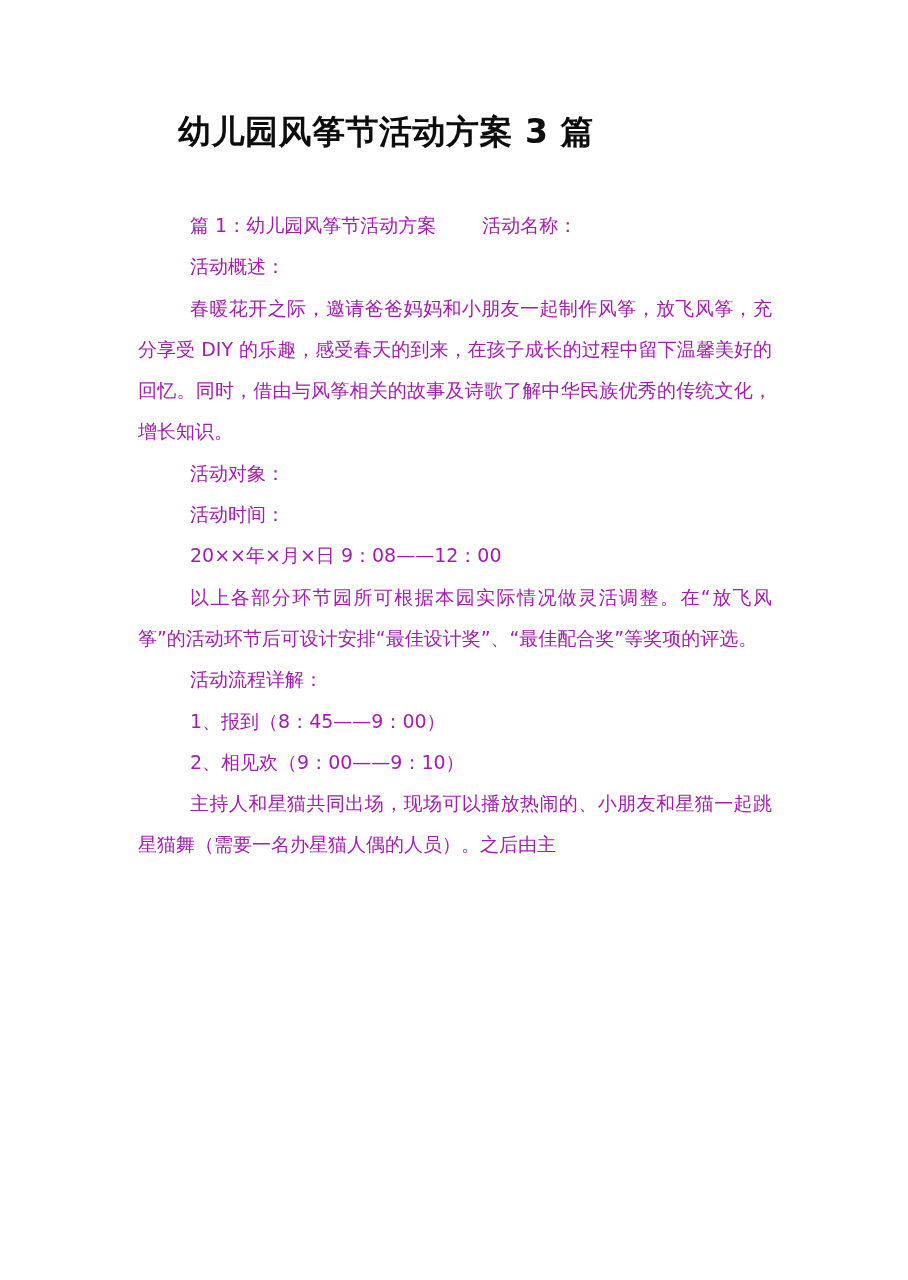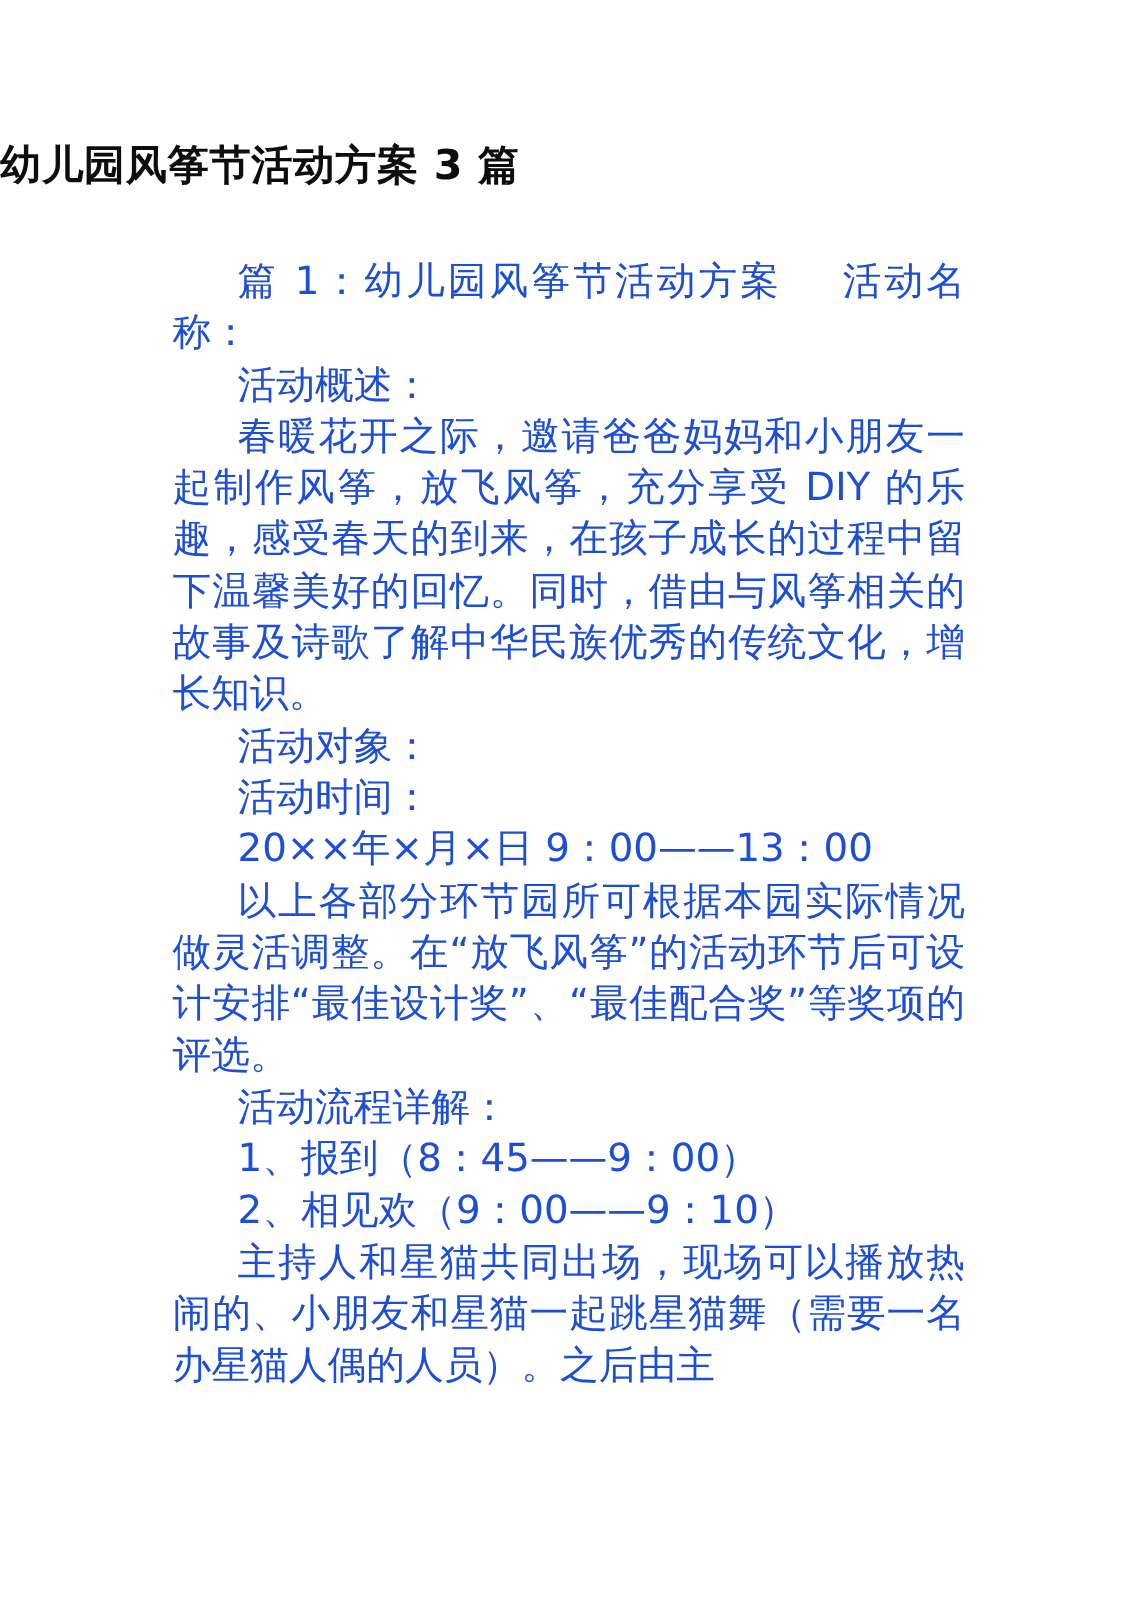--- a/index.html
+++ b/index.html
@@ -1,35 +1,35 @@
 <!DOCTYPE html>
 <html><head>
 <meta charset="utf-8">
 <style>
   html, body { margin: 0; padding: 0; background: #ffffff; }
   body { width: 908px; height: 1280px; overflow: hidden; position: relative;
          font-family: "DejaVu Sans", "Liberation Sans", sans-serif; color: #111; }
-  .title { position: absolute; top: 110px; left: 0; width: 772px; 
+  .title { position: absolute; top: 110px; left: 0; width: 772px; text-align: center;
            font-size: 33px; font-weight: bold; letter-spacing: 0.5px; color: #0d0d0d; }
   .content { position: absolute; top: 205px; left: 138px; width: 634px;
-             font-size: 31px; line-height: 41.3px; color: #1d4ed8; }
+             font-size: 19px; line-height: 41.3px; color: #a21caf; }
   .p { margin: 0; text-align: justify; text-align-last: left; }
   .ind { text-indent: 52px; }
   .gap { display: inline-block; width: 46px; }
 </style>
 </head>
 <body>
 
 <div class="title">幼儿园风筝节活动方案 3 篇</div>
 
 <div class="content">
   <p class="p ind"><span>篇 1：幼儿园风筝节活动方案</span><span class="gap"></span><span>活动名称：</span></p>
   <p class="p ind">活动概述：</p>
   <p class="p ind">春暖花开之际，邀请爸爸妈妈和小朋友一起制作风筝，放飞风筝，充分享受 DIY 的乐趣，感受春天的到来，在孩子成长的过程中留下温馨美好的回忆。同时，借由与风筝相关的故事及诗歌了解中华民族优秀的传统文化，增长知识。</p>
   <p class="p ind">活动对象：</p>
   <p class="p ind">活动时间：</p>
-  <p class="p ind">20××年×月×日 9：00——13：00</p>
+  <p class="p ind">20××年×月×日 9：08——12：00</p>
   <p class="p ind">以上各部分环节园所可根据本园实际情况做灵活调整。在“放飞风筝”的活动环节后可设计安排“最佳设计奖”、“最佳配合奖”等奖项的评选。</p>
   <p class="p ind">活动流程详解：</p>
   <p class="p ind">1、报到（8：45——9：00）</p>
   <p class="p ind">2、相见欢（9：00——9：10）</p>
   <p class="p ind">主持人和星猫共同出场，现场可以播放热闹的、小朋友和星猫一起跳星猫舞（需要一名办星猫人偶的人员）。之后由主</p>
 </div>
 
 </body></html>

